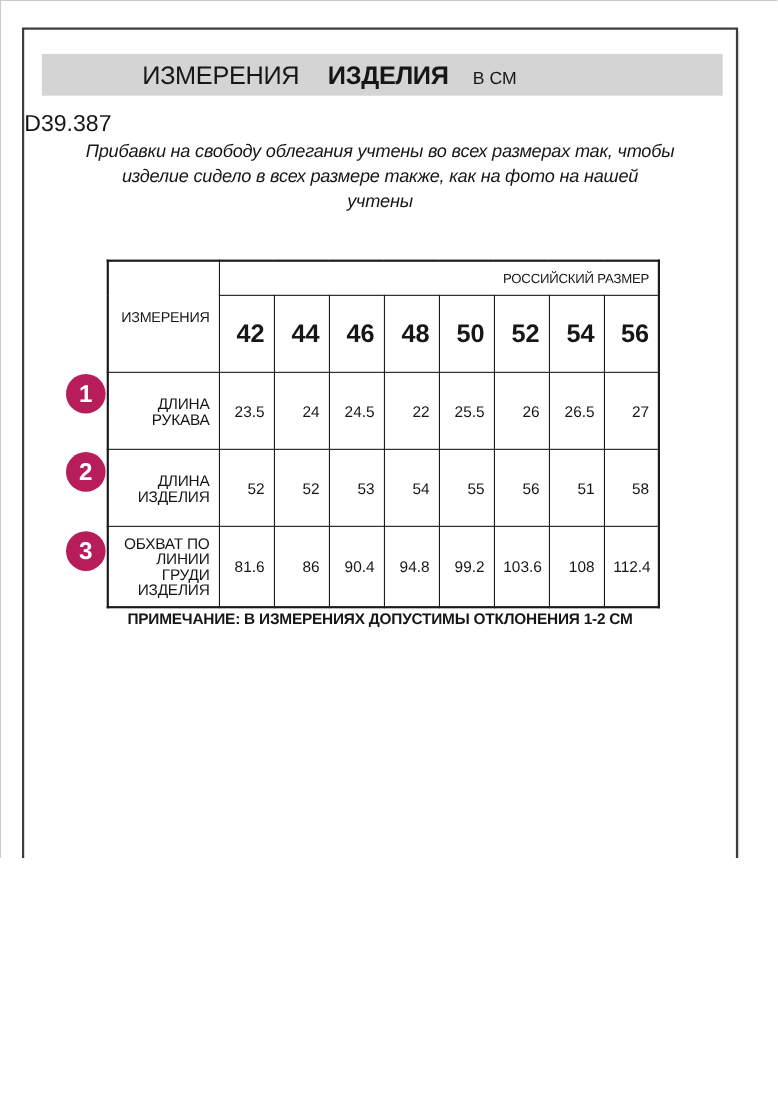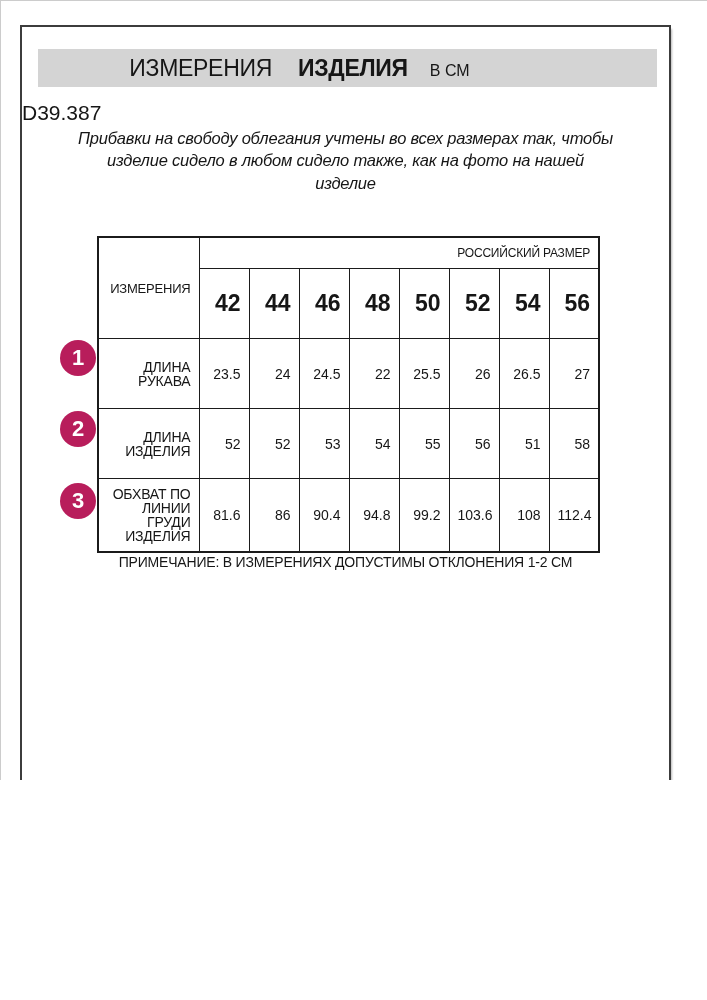--- a/index.html
+++ b/index.html
@@ -111,41 +111,41 @@
     justify-content: center;
   }
   .marker-1 { top: 313px; }
   .marker-2 { top: 384px; }
   .marker-3 { top: 456px; }
   
   .note {
     position: absolute;
     top: 527px; left: 0; width: 100%;
     text-align: center;
-    font-weight: normal;
+    font-weight: bold;
     font-size: 14px;
     letter-spacing: -0.2px;
   }
 </style>
 </head>
 <body>
 
 <div class="canvas">
   <div class="page">
 
     <div class="title-bar">
       <span class="title-inner"><span class="title-word-regular">ИЗМЕРЕНИЯ</span><span class="title-word-bold">ИЗДЕЛИЯ</span><span class="title-unit">В СМ</span></span>
     </div>
 
     <div class="product-code">D39.387</div>
 
     <div class="description">
       <div>Прибавки на свободу облегания учтены во всех размерах так, чтобы</div>
-      <div>изделие сидело в любом сидело также, как на фото на нашей</div>
-      <div>изделие</div>
+      <div>изделие сидело в всех размере также, как на фото на нашей</div>
+      <div>учтены</div>
     </div>
 
     <table class="size-table">
       <colgroup>
         <col style="width:101px">
         <col style="width:50px">
           <col style="width:50px">
           <col style="width:50px">
           <col style="width:50px">
         <col style="width:50px">

